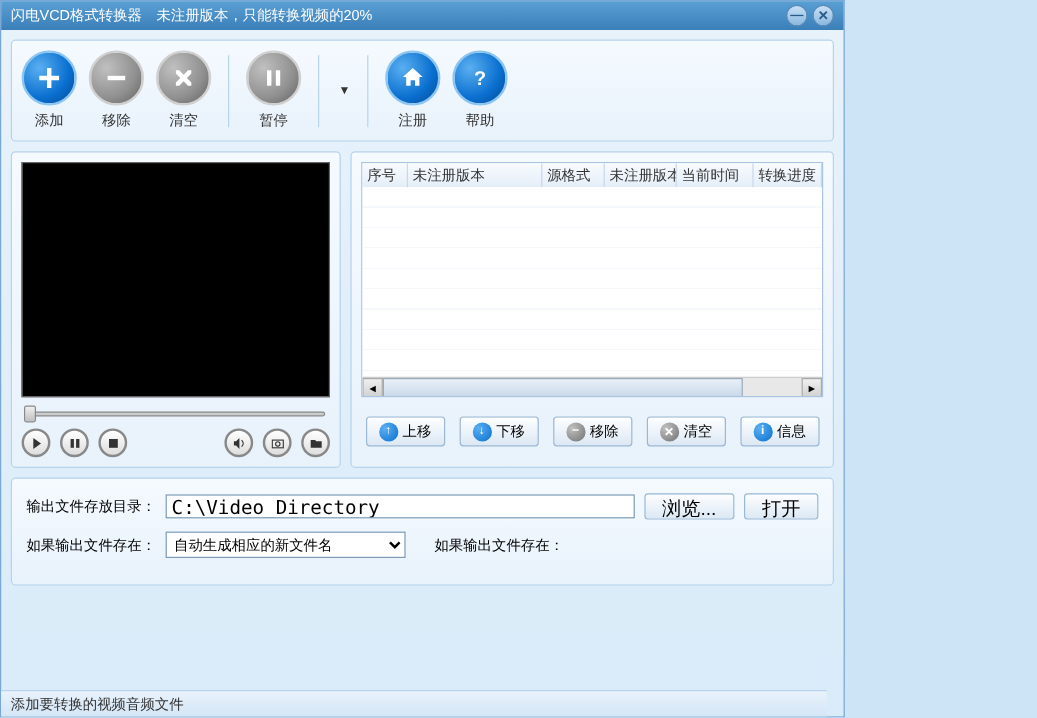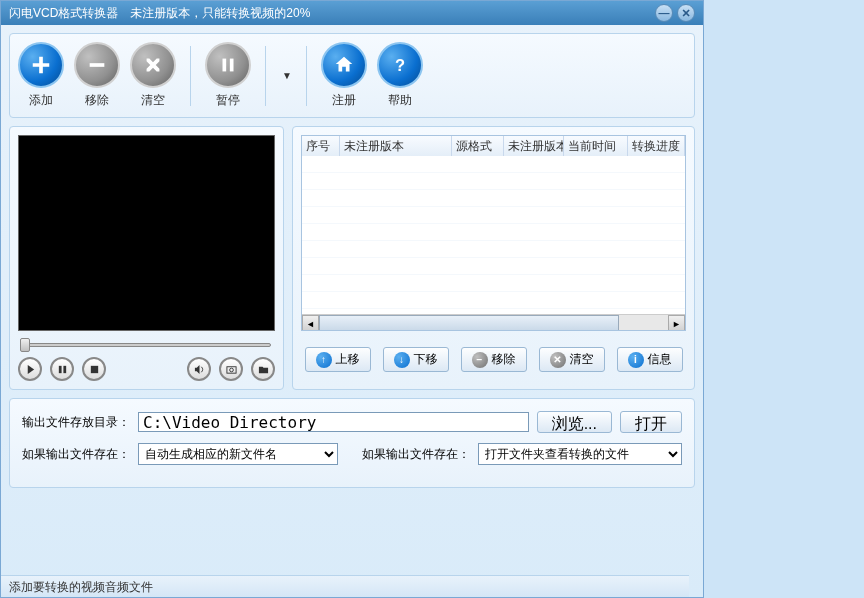--- a/index.html
+++ b/index.html
@@ -221,23 +221,20 @@
       <input class="txt" type="text" value="C:\Video_Directory" style="">
       <button class="btn">浏览...</button>
       <button class="btn">打开</button>
     </div>
     <div class="form-row">
       <label>如果输出文件存在：</label>
       <select class="sel" style="width:200px">
         <option>自动生成相应的新文件名</option>
       </select>
       <label style="margin-left:16px">如果输出文件存在：</label>
-      <select class="sel" style="flex:1">
-        <option>打开文件夹查看转换的文件</option>
-      </select>
     </div>
   </div>
 
   <div class="statusbar">
     <span>添加要转换的视频音频文件</span>
   </div>
 
 </div>
 
 </body></html>

